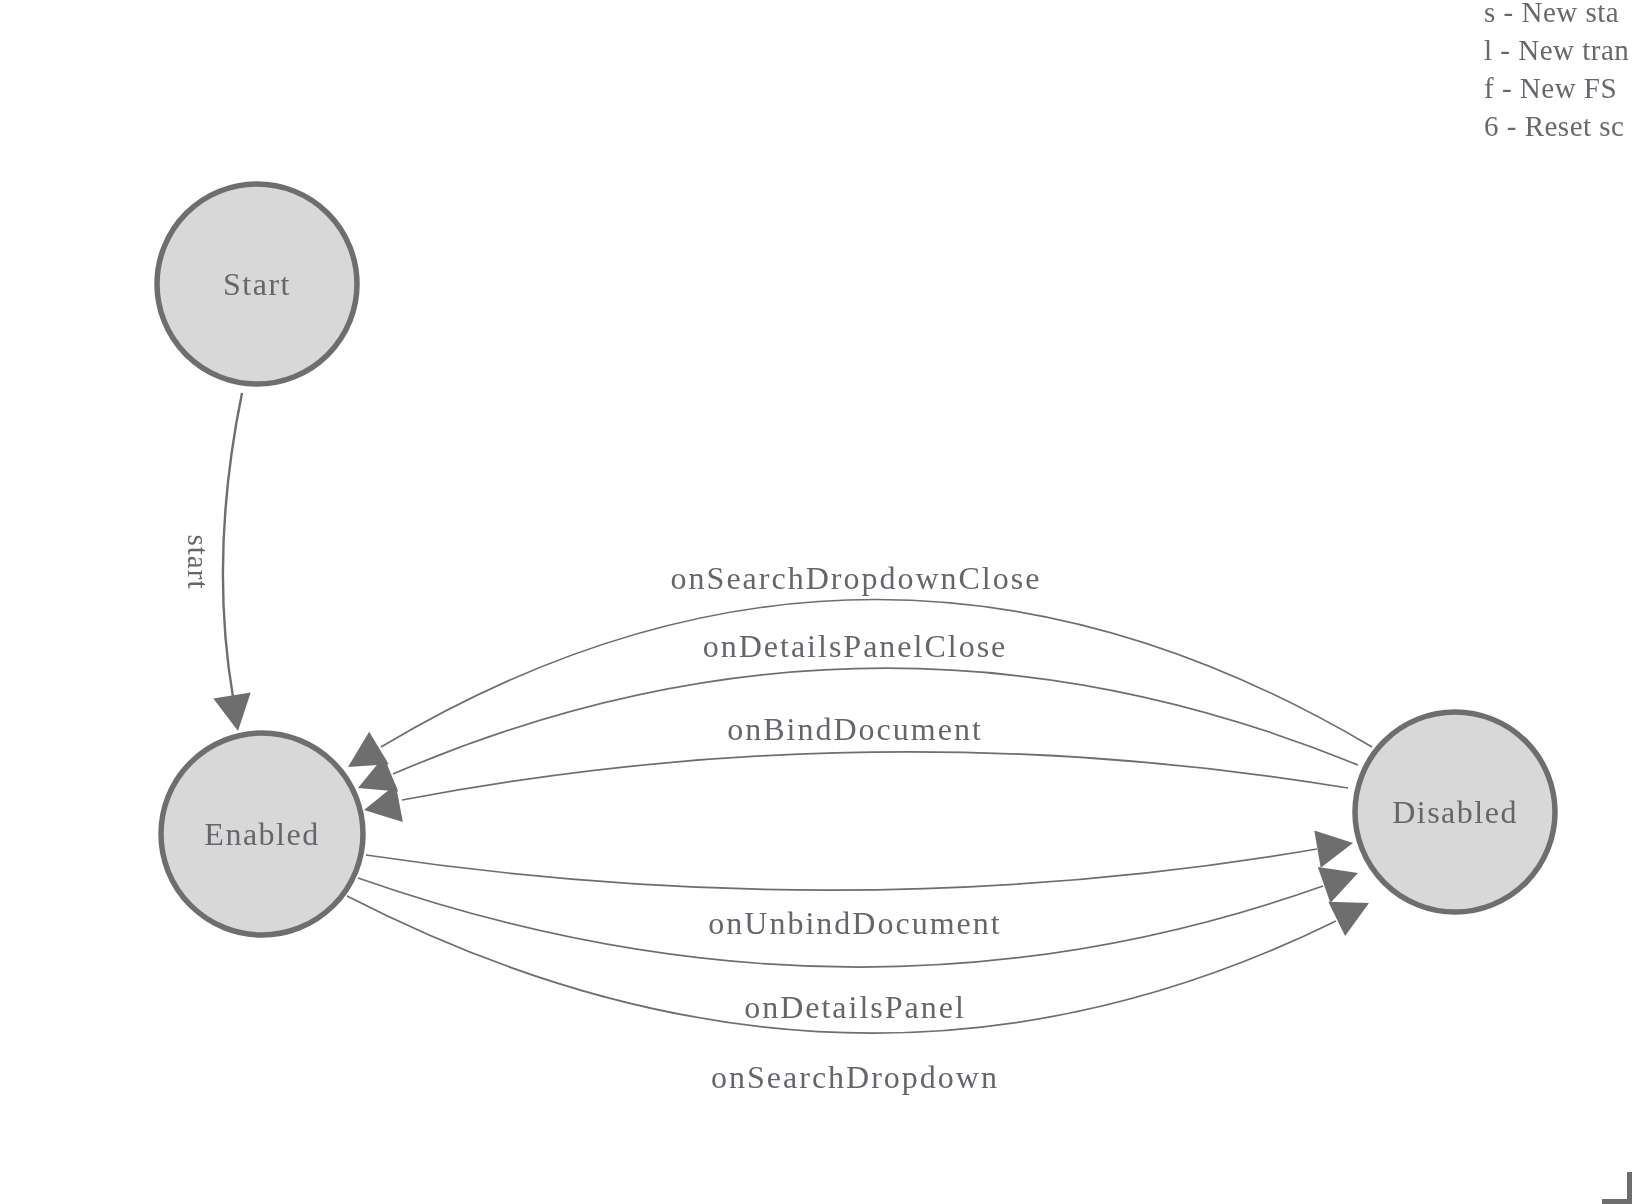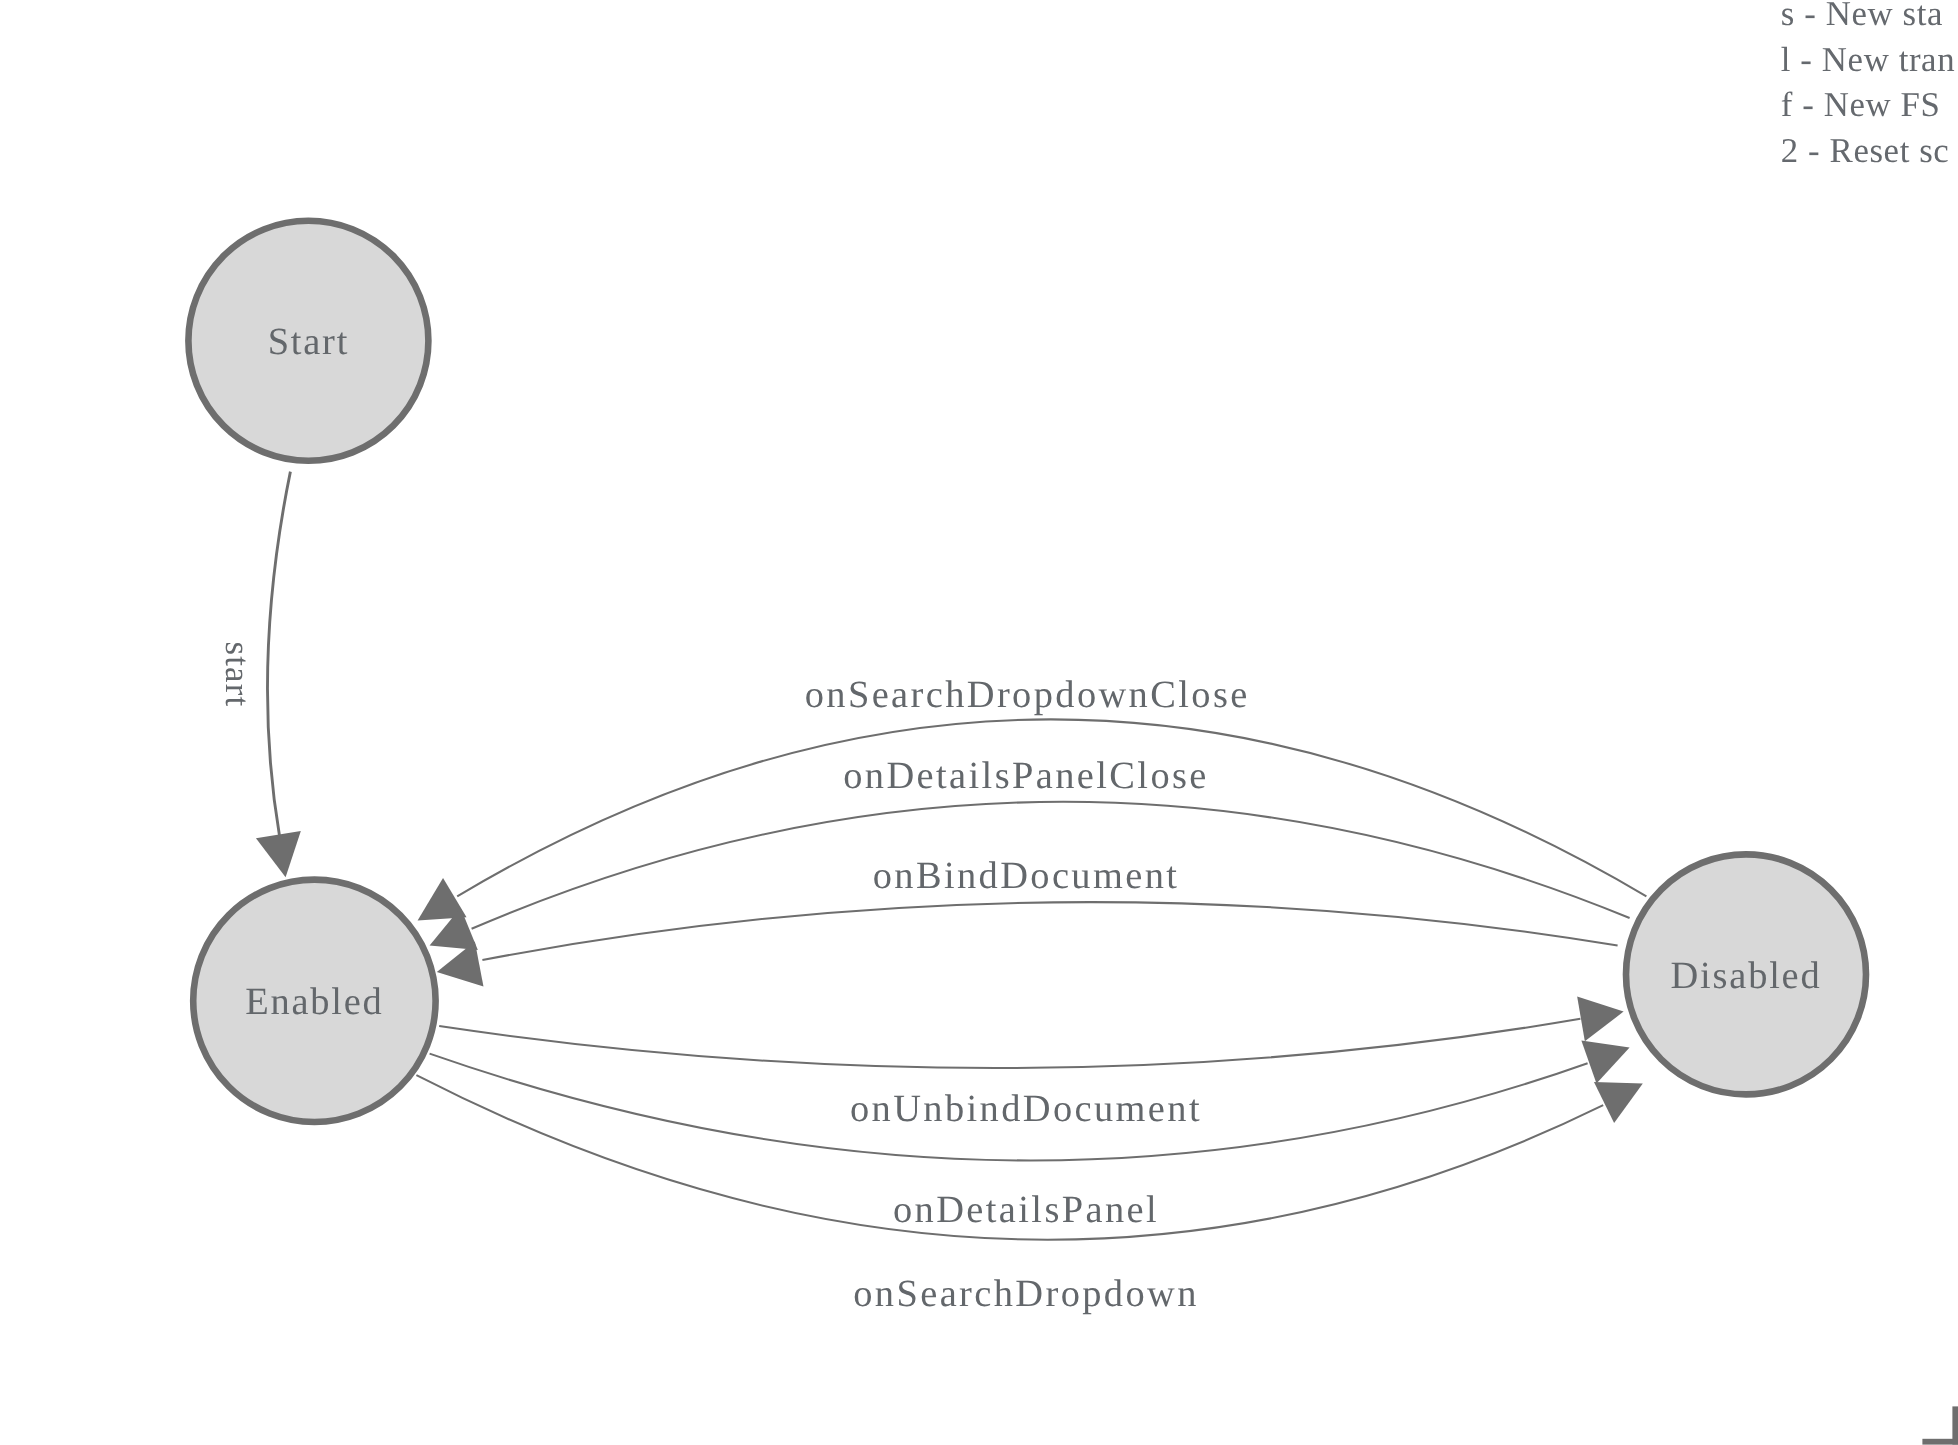--- a/index.html
+++ b/index.html
@@ -125,16 +125,16 @@
     <g>
       <rect x="1627" y="1172" width="5" height="32" fill="#6e6e6e"></rect>
       <rect x="1602" y="1199" width="30" height="5" fill="#6e6e6e"></rect>
     </g>
   </svg>
 
   <div class="legend">
     <div>s - New sta</div>
     <div>l - New tran</div>
     <div>f - New FS</div>
-    <div>2 - Reset sc</div>
+    <div>6 - Reset sc</div>
   </div>
 
 </div>
 
 </body></html>

